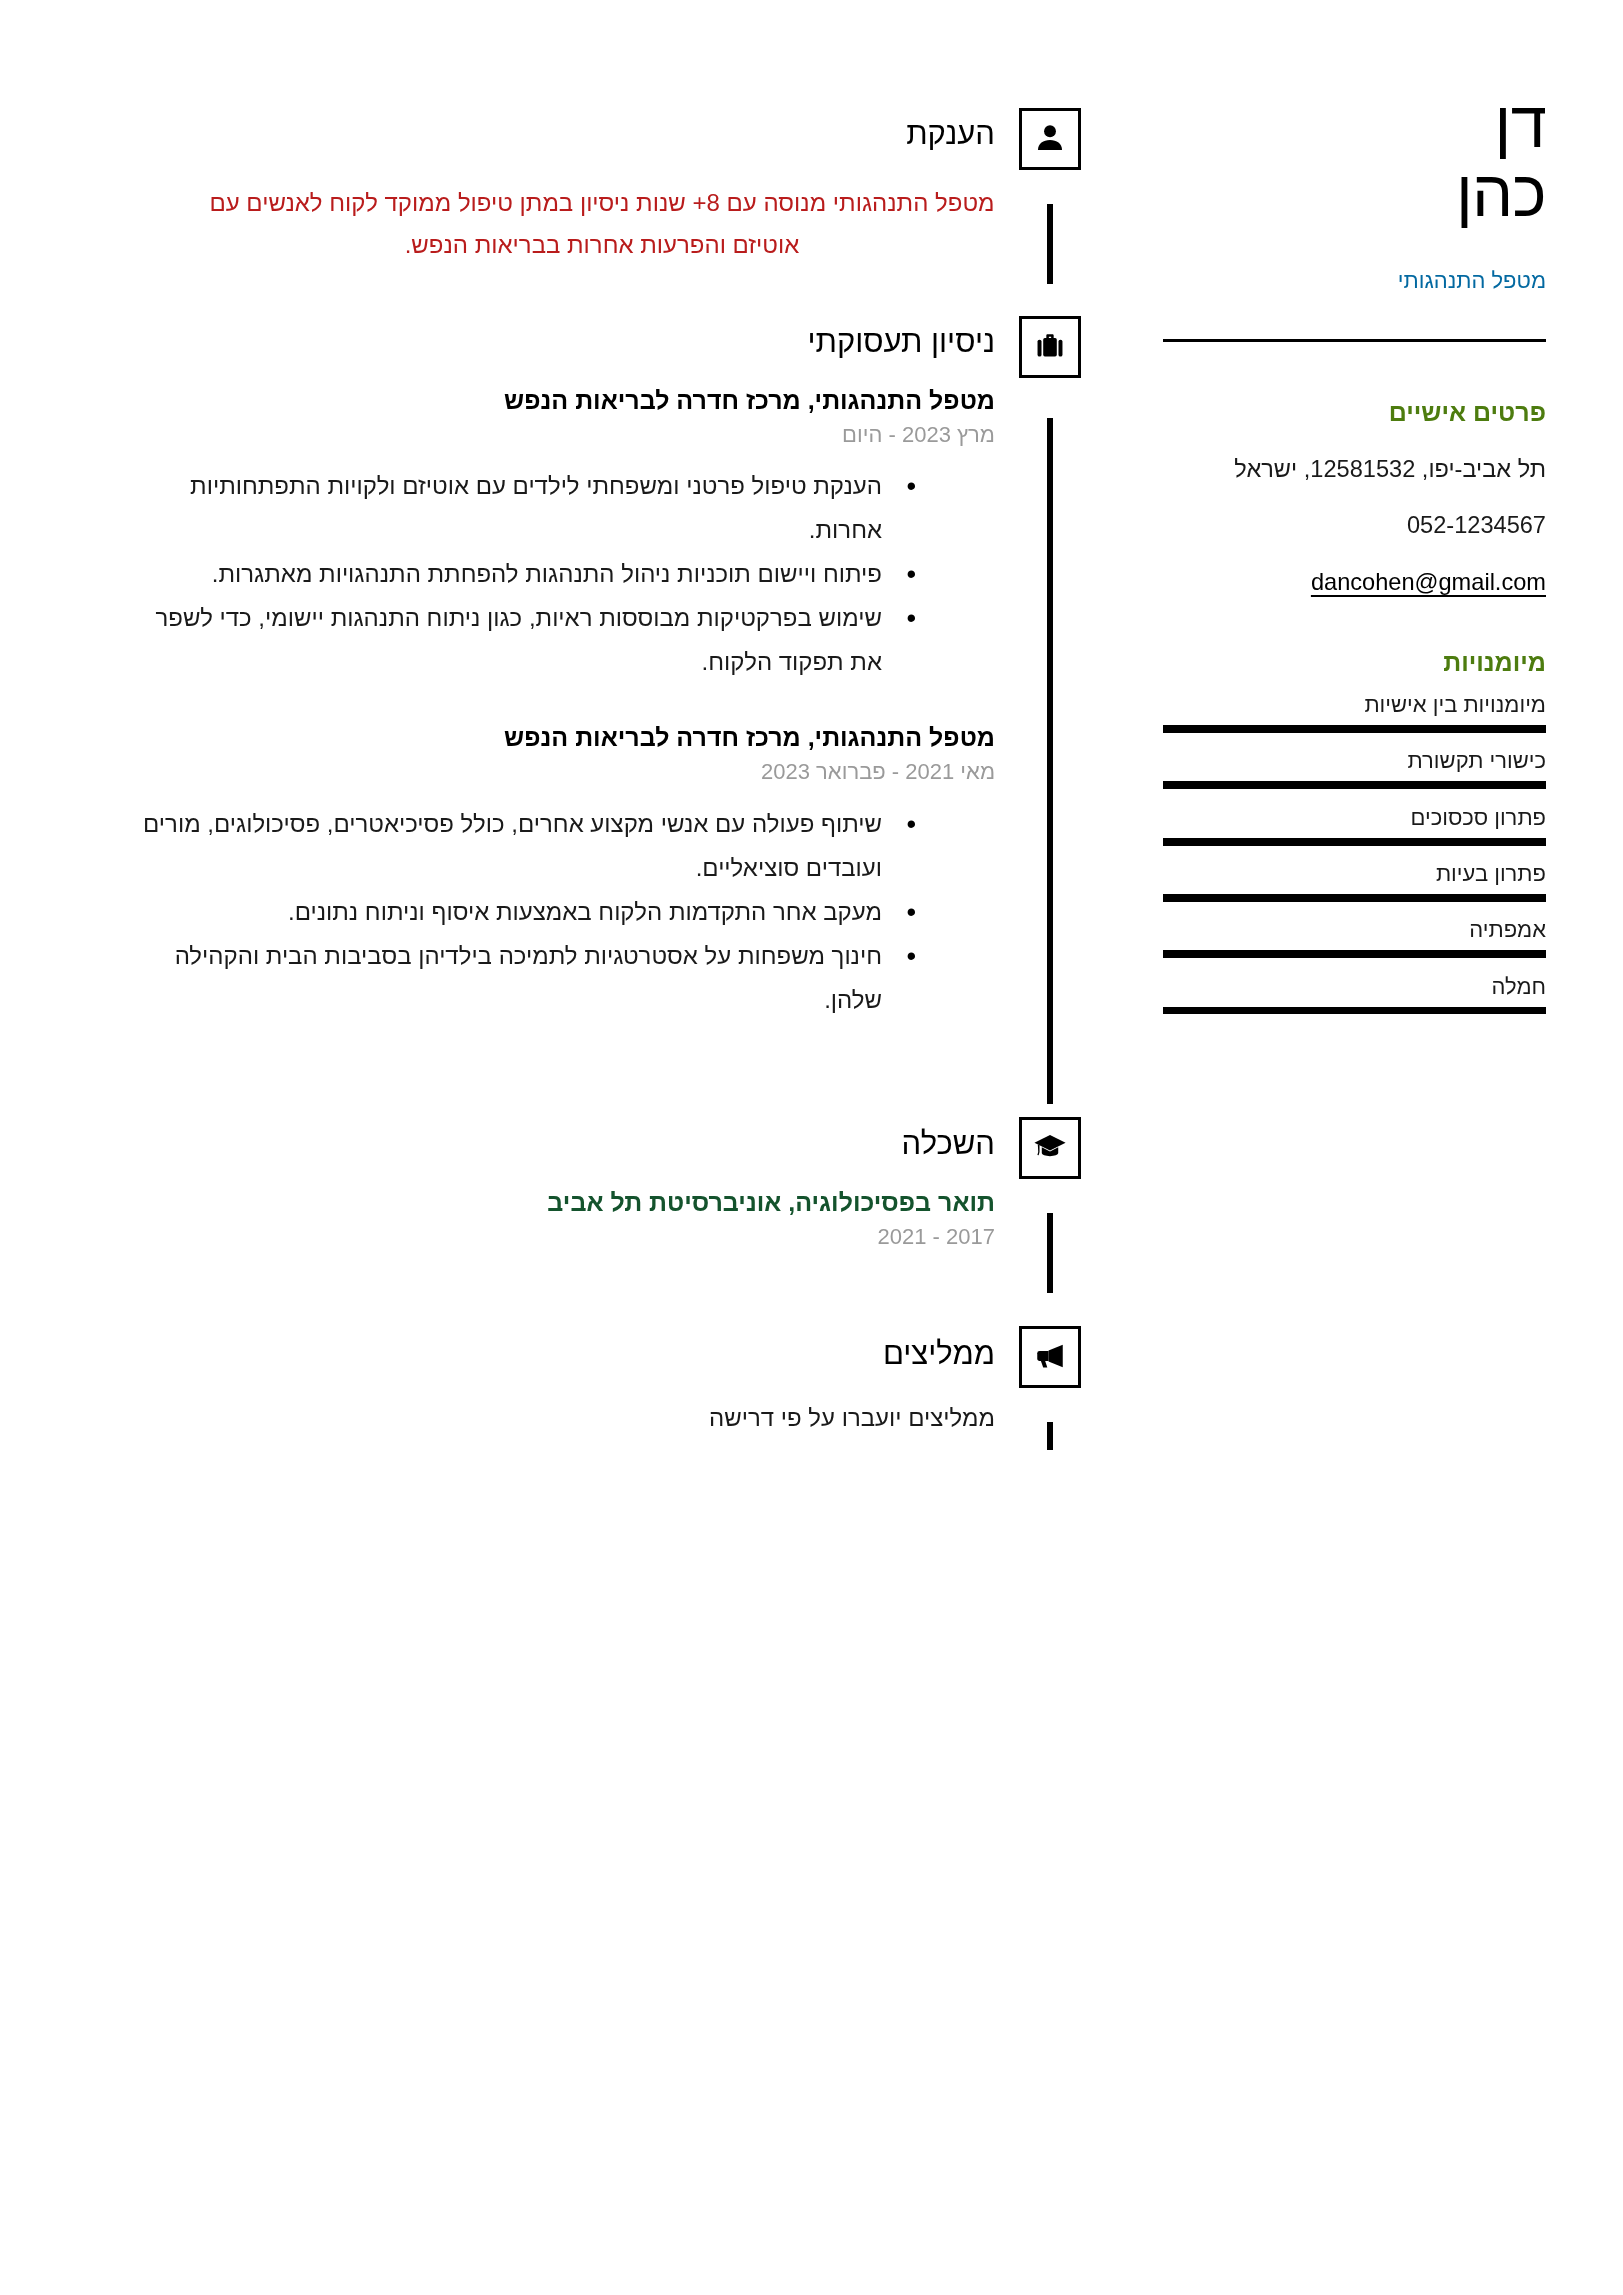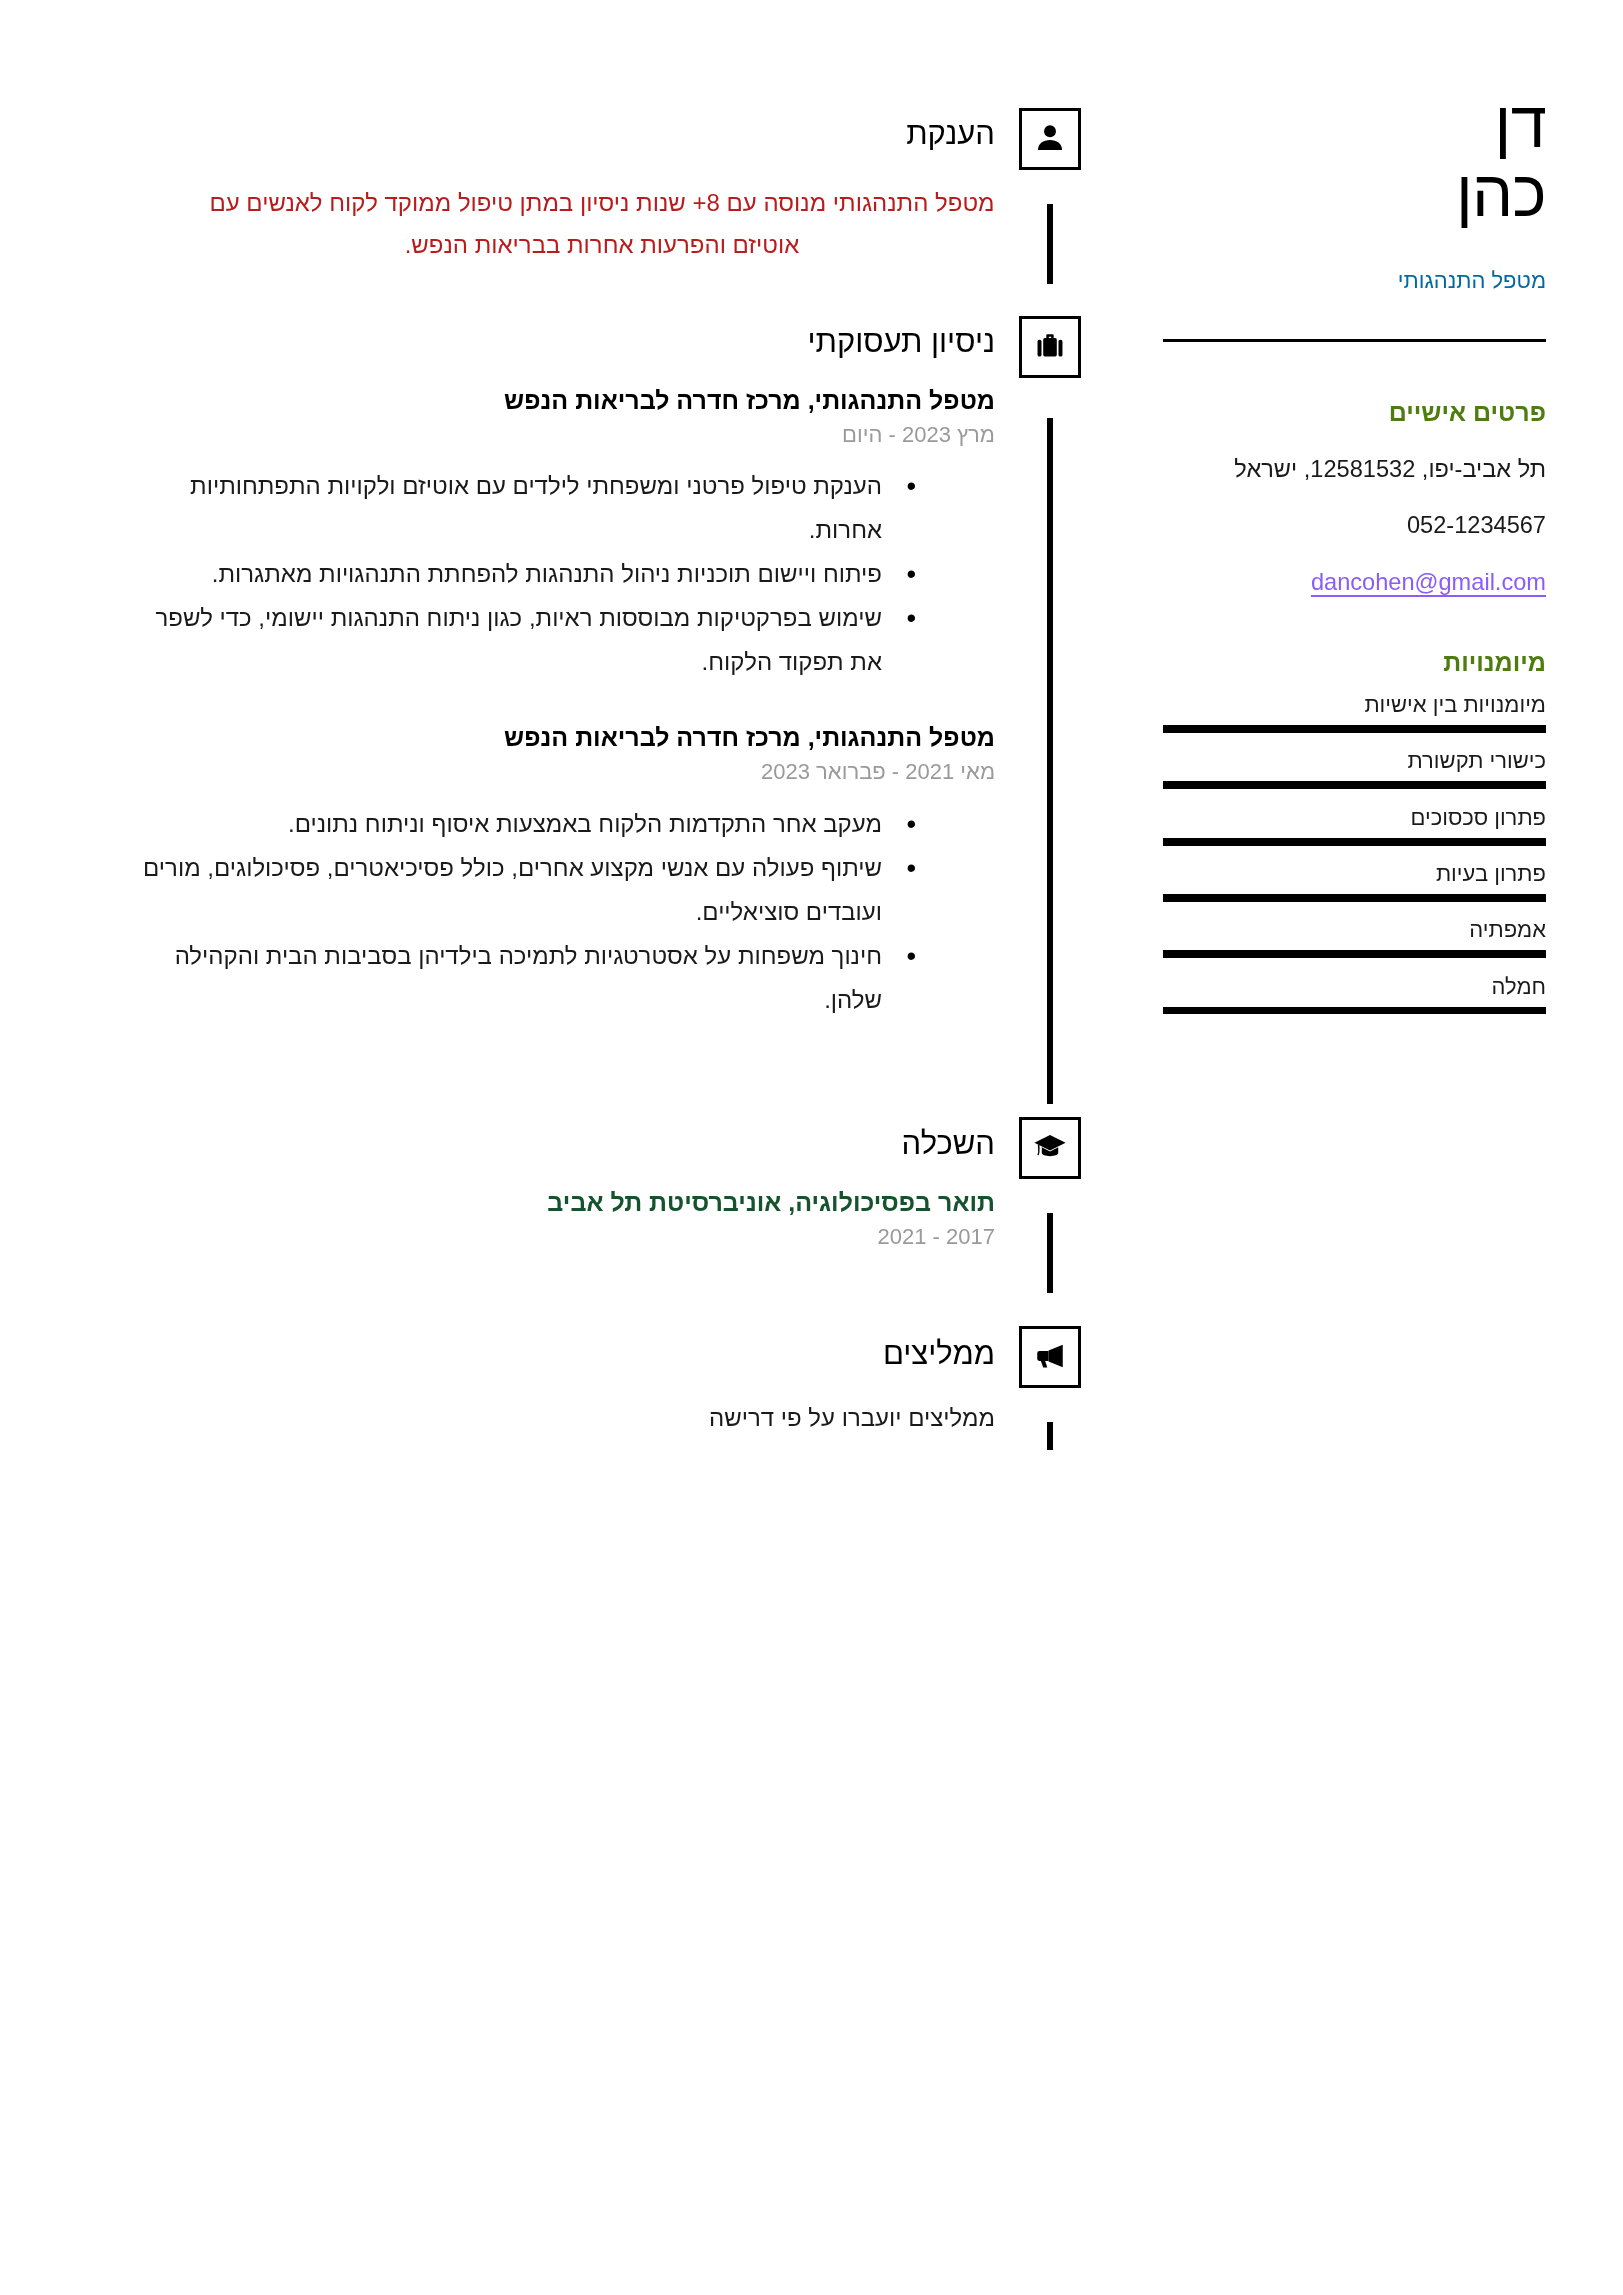--- a/index.html
+++ b/index.html
@@ -11,21 +11,21 @@
   }
   
   .sidebar{ position:absolute; top:90px; right:77px; width:383px; text-align:right; }
   .name{ font-size:65px; line-height:69px; font-weight:400; color:#000; letter-spacing:-0.7px;}
   .role-title{ font-size:22px; line-height:35px; font-weight:400; margin-top:35px; color:#0369a1;}
   .divider{ height:3.3px; background:#000; margin-top:41px; }
   .side-heading{ font-size:25px; line-height:30px; font-weight:700; color:#4d7c0f; }
   .side-heading.details{ margin-top:55px; }
   .side-heading.skills{ margin-top:50px; }
   .contact-line{ font-size:23.6px; line-height:29px; margin-top:27.5px; color:#1a1a1a;}
-  .contact-line a{ color:#8b5cf6; text-decoration:underline; text-underline-offset:4.6px;margin-top:44px; }
+  .contact-line a{ color:#000000; text-decoration:underline; text-underline-offset:4.6px;margin-top:44px; }
   .skill{ margin-top:14.4px; }
   .skill:first-of-type{ margin-top:26px; }
   .skill-label{ font-size:22px; line-height:27.5px; color:#1a1a1a; }
   .skill-track{ margin-top:6.5px; height:7.9px; background:#fff; }
   .skill-bar{ height:7.9px; background:#000; margin-right:0; }
   
   .icon-box{
     position:absolute; left:1019px; width:62px; height:62px;
     border:3.3px solid #000; background:#fff; display:flex; align-items:center; justify-content:center;
   }
@@ -173,22 +173,22 @@
         <li>הענקת טיפול פרטני ומשפחתי לילדים עם אוטיזם ולקויות התפתחותיות אחרות.</li>
         <li>פיתוח ויישום תוכניות ניהול התנהגות להפחתת התנהגויות מאתגרות.</li>
         <li>שימוש בפרקטיקות מבוססות ראיות, כגון ניתוח התנהגות יישומי, כדי לשפר את תפקוד הלקוח.</li>
       </ul>
     </div>
 
     <div class="job">
       <div class="job-name">מטפל התנהגותי, מרכז חדרה לבריאות הנפש</div>
       <div class="job-dates">מאי 2021 - פברואר 2023</div>
       <ul class="bullets">
+        <li>שיתוף פעולה עם אנשי מקצוע אחרים, כולל פסיכיאטרים, פסיכולוגים, מורים ועובדים סוציאליים.</li>
         <li>מעקב אחר התקדמות הלקוח באמצעות איסוף וניתוח נתונים.</li>
-        <li>שיתוף פעולה עם אנשי מקצוע אחרים, כולל פסיכיאטרים, פסיכולוגים, מורים ועובדים סוציאליים.</li>
         <li>חינוך משפחות על אסטרטגיות לתמיכה בילדיהן בסביבות הבית והקהילה שלהן.</li>
       </ul>
     </div>
   </section>
 
   <section class="sec sec-education">
     <h2 class="sec-heading">השכלה</h2>
     <div>
       <div class="edu-name">תואר בפסיכולוגיה, אוניברסיטת תל אביב</div>
       <div class="edu-dates">2017 - 2021</div>

